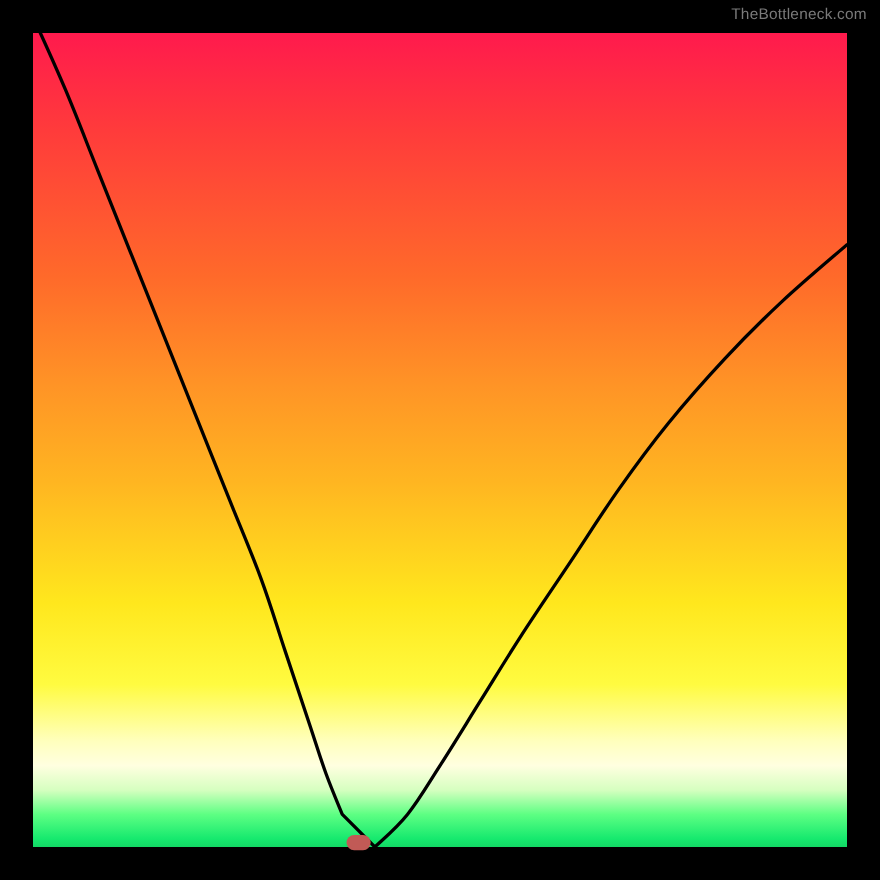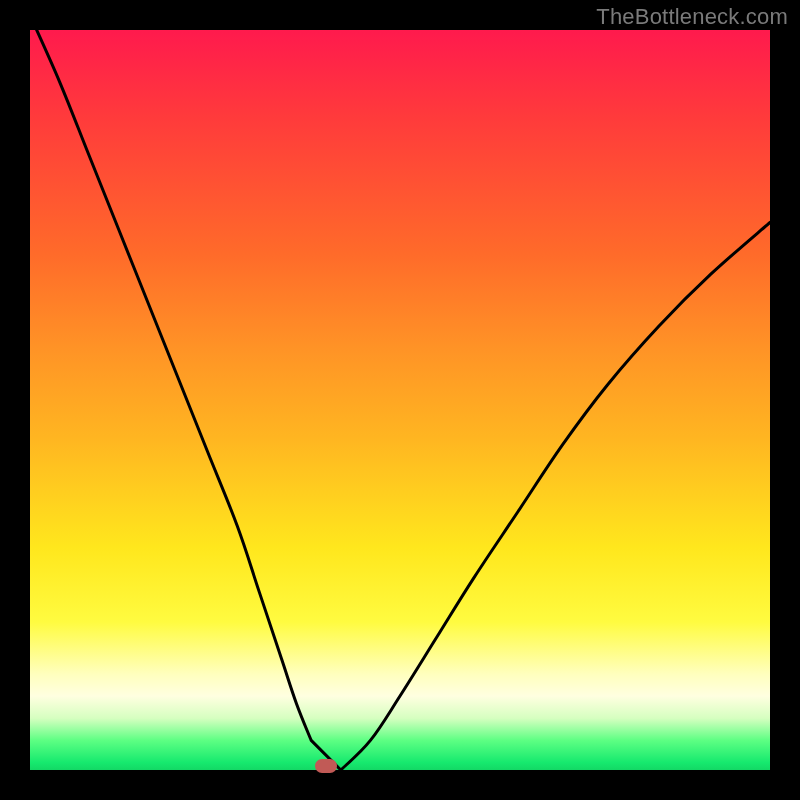--- a/index.html
+++ b/index.html
@@ -49,21 +49,21 @@
     width: 22px;
     height: 14px;
     border-radius: 8px;
     background: #c15a56;
   }
   .watermark {
     position: absolute;
     top: 4px;
     right: 12px;
     color: #7a7a7a;
-    font-size: 22px;
+    font-size: 14px;
     font-weight: 500;
     letter-spacing: 0.2px;
     user-select: none;
     text-align: right;
   }
 </style>
 </head>
 <body>
 
 <div class="frame">

